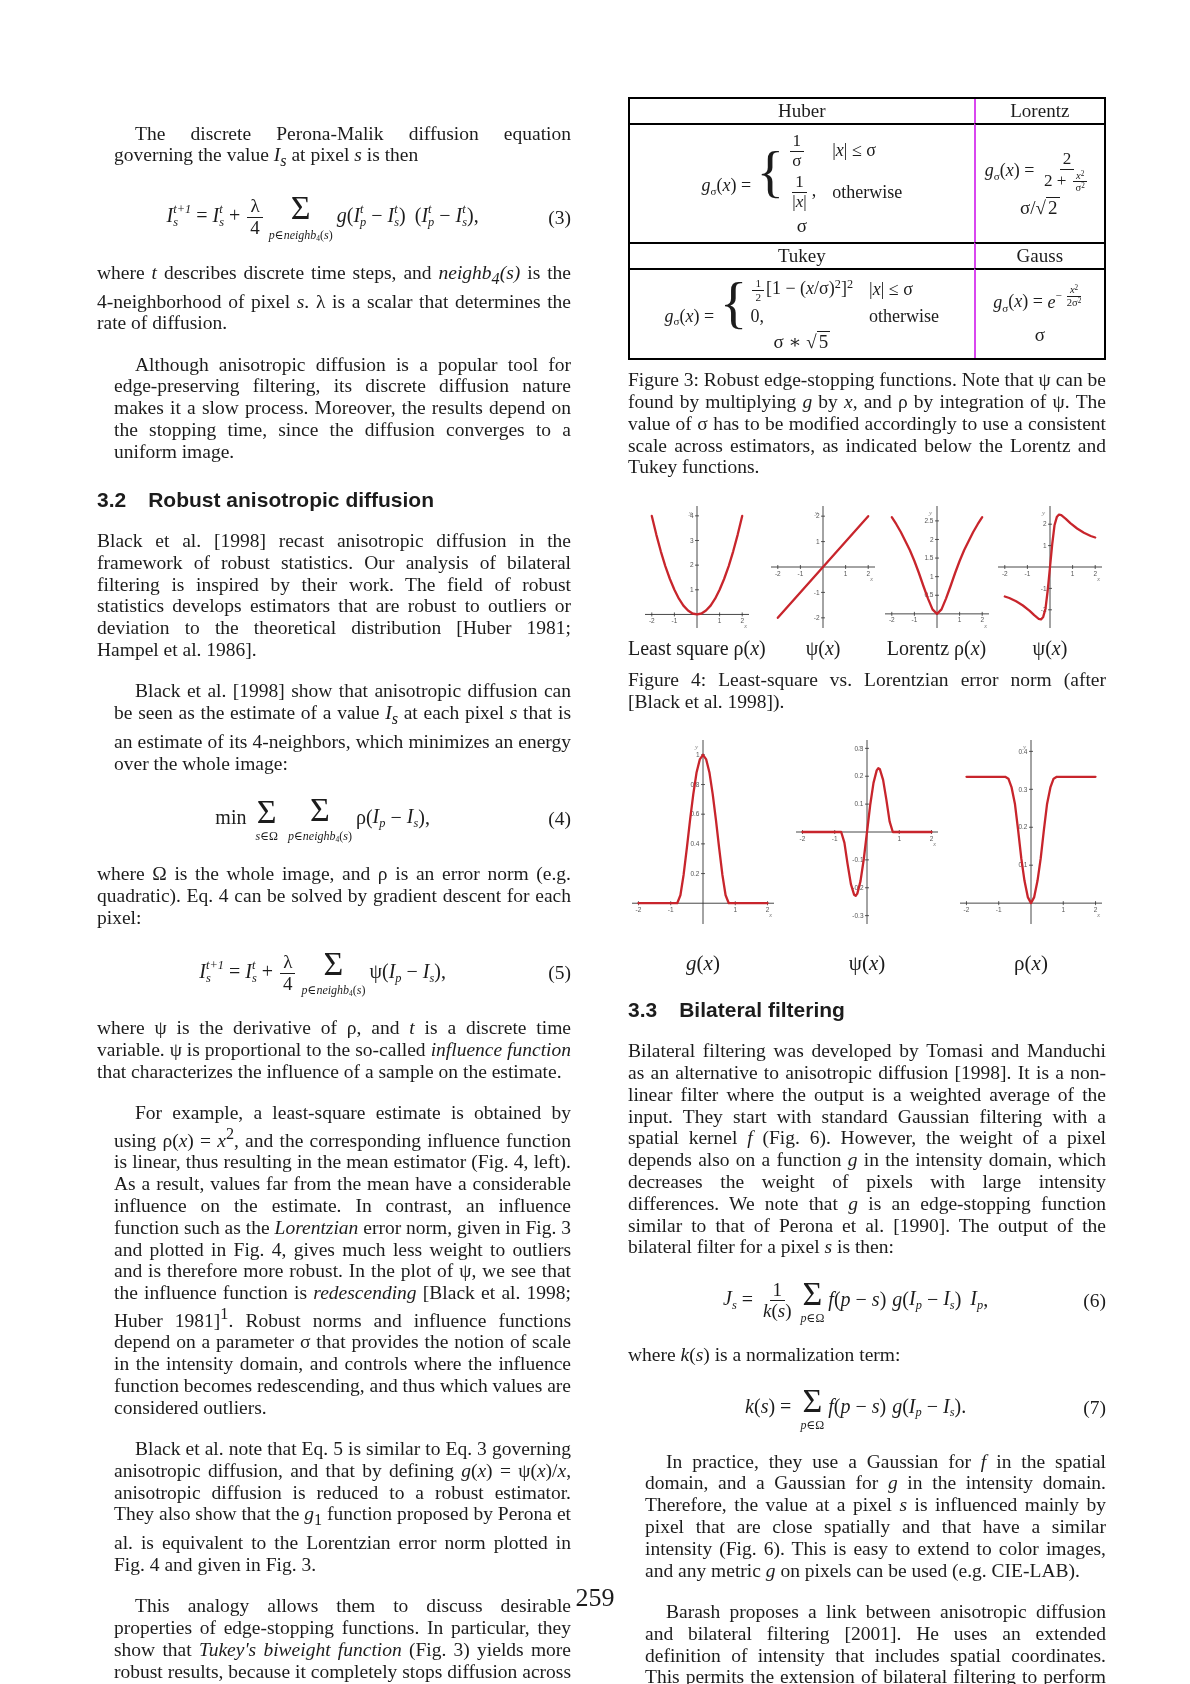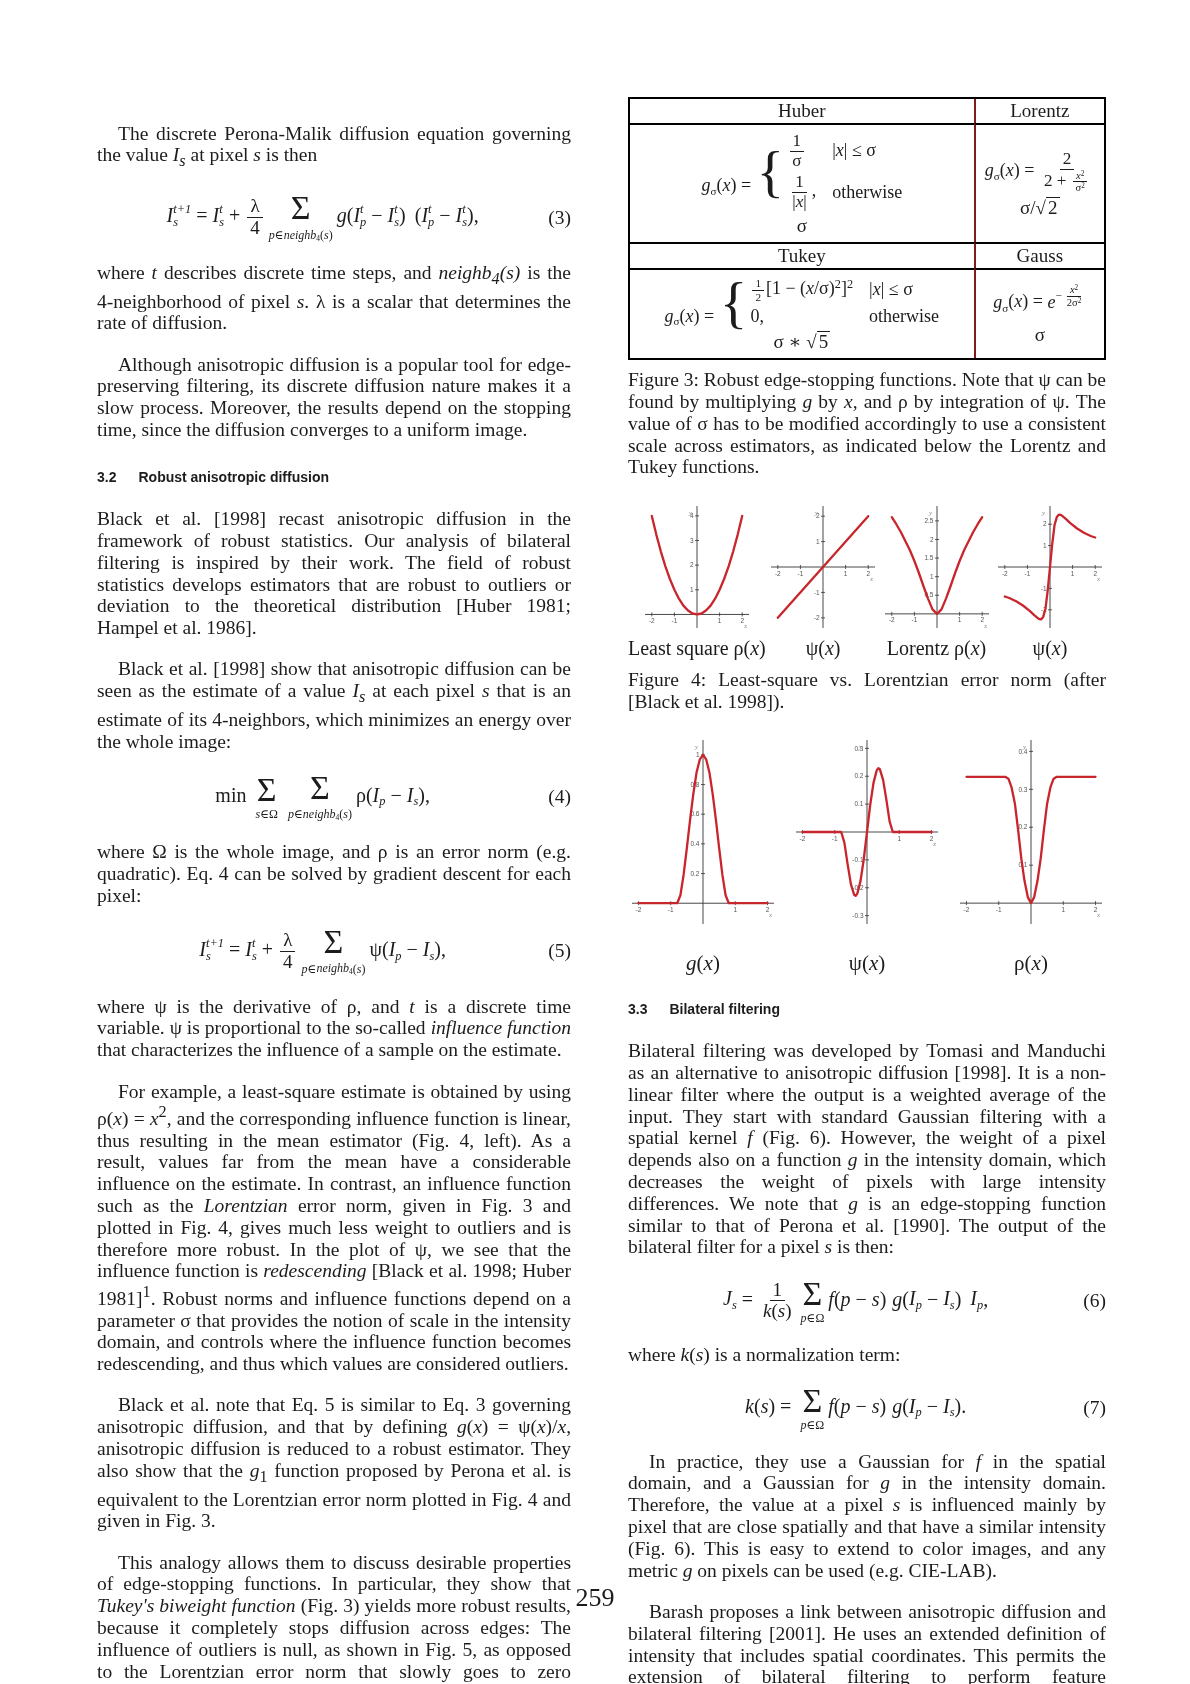--- a/index.html
+++ b/index.html
@@ -2,22 +2,22 @@
 <html><head>
 <meta charset="utf-8">
 <style>
   html,body{margin:0;padding:0;}
   body{width:1190px;height:1684px;position:relative;background:#ffffff;
        font-family:"Liberation Serif","DejaVu Serif",serif;color:#1c1c1c;overflow:hidden;}
   .col{position:absolute;font-size:19.5px;line-height:21.8px;}
   #col-left{left:97px;width:474px;top:103px;}
   #col-right{left:628px;width:478px;top:97px;}
   .para{text-align:justify;}
-  .indent{text-indent:21px;}
-  .sec{font-family:"Liberation Sans","DejaVu Sans",sans-serif;font-weight:700;font-size:14px;
+  .indent{text-indent:21px;margin-left:17px;}
+  .sec{font-family:"Liberation Sans","DejaVu Sans",sans-serif;font-weight:700;font-size:21px;
        margin:26px 0 15px 0;}
   .sec .num{margin-right:22px;}
   
   .eq{display:flex;align-items:center;margin:14px 0 11px 0;}
   .eq-math{flex:1;text-align:center;white-space:nowrap;font-size:20px;}
   .eq-num{font-size:19.5px;}
   .mi{font-style:italic;}
   .mn{font-style:normal;}
   .mss{display:inline-flex;align-items:center;}
   .mstack{display:inline-flex;flex-direction:column;justify-content:center;font-size:.62em;line-height:1.05;}
@@ -38,21 +38,21 @@
   .mbrace{font-size:3.2em;font-weight:300;line-height:.9;margin:0 3px 0 1px;}
   .mrows{display:inline-grid;grid-template-columns:auto auto;column-gap:16px;row-gap:3px;
          align-items:center;justify-items:start;text-align:left;}
   .mrl,.mrr{white-space:nowrap;}
   
   .ftable{display:grid;grid-template-columns:72.5% 27.5%;border:2px solid #000;text-align:center;
           font-size:19px;}
   .ftable>div{border-top:2px solid #000;display:flex;align-items:center;justify-content:center;
               padding:1px 2px;}
   .ftable>div:nth-child(-n+2){border-top:none;}
-  .ftable>div:nth-child(2n){border-left:2px solid #7f1d1d;}
+  .ftable>div:nth-child(2n){border-left:2px solid #d946ef;}
   .tf{flex-direction:column;padding:7px 2px 5px 2px !important;}
   .tf .fm{font-size:18px;white-space:nowrap;}
   .tf .fscale{margin-top:3px;font-size:19px;}
   .figcap{margin-top:9px;text-align:justify;}
   .figcap.center{text-align:center;}
   .fig{margin-bottom:24px;}
   .plot-row{display:flex;justify-content:space-between;align-items:flex-end;}
   .plot-fig{margin:0;text-align:center;}
   .plot-label{margin-top:1px;text-align:center;}
   #fig4 .plot-label{font-size:20px;}

